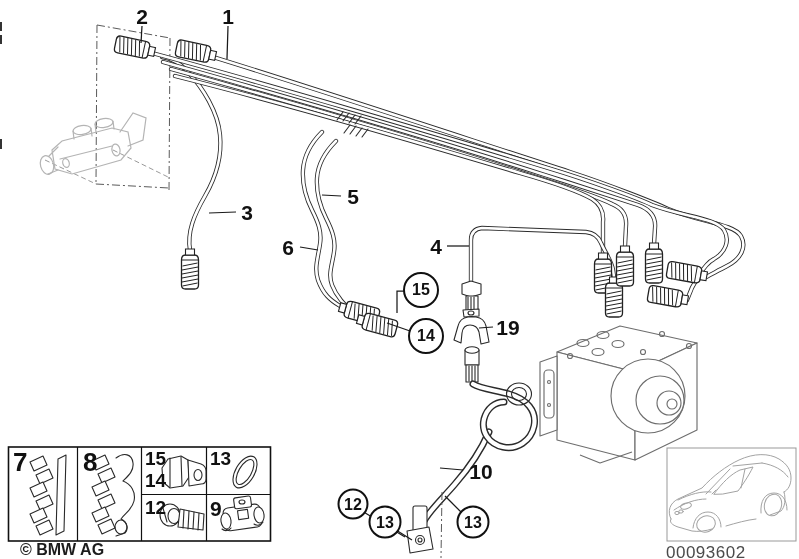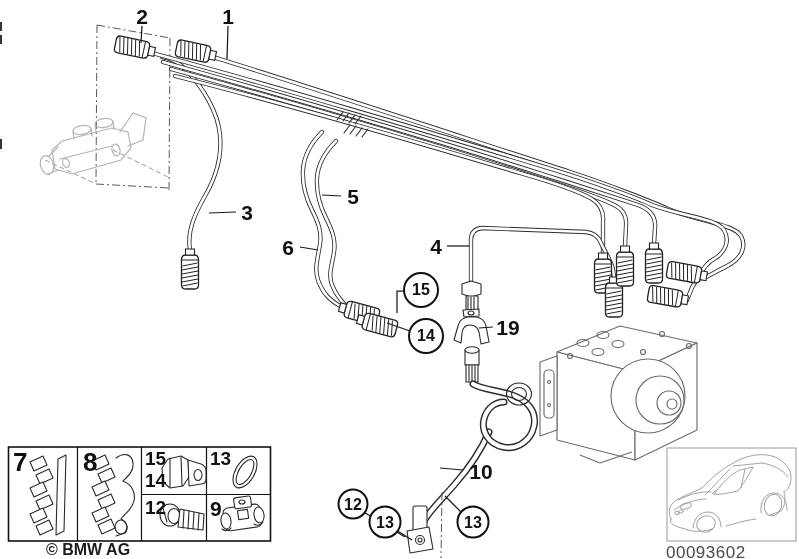--- a/index.html
+++ b/index.html
@@ -19,21 +19,21 @@
   .gdash{stroke:#9a9a9a;stroke-width:1;fill:none;stroke-dasharray:5 3;}
   .legendline{stroke:#111;fill:none;}
   .ico{fill:none;stroke:#2a2a2a;stroke-width:1.1;stroke-linejoin:round;stroke-linecap:round;}
   .icof{fill:#fff;stroke:#2a2a2a;stroke-width:1.1;stroke-linejoin:round;}
   .co{position:absolute;color:#111;transform:translate(-50%,-50%);text-align:center;
       line-height:1;user-select:none;}
   .cp{font-size:21px;font-weight:700;}
   .cc{font-weight:700;font-size:16px;background:#fff;border:2px solid #111;border-radius:50%;
       display:flex;align-items:center;justify-content:center;}
   .lg{position:absolute;color:#111;font-weight:700;line-height:1;}
-  .footer-copy{position:absolute;left:20px;top:541px;font-size:16px;font-weight:700;color:#1c1c1c;margin-left:26px;}
+  .footer-copy{position:absolute;left:20px;top:541px;font-size:16px;font-weight:700;color:#1c1c1c;}
   .footer-num{position:absolute;left:666px;top:543px;font-size:17px;color:#4a4a4a;letter-spacing:.5px;}
 </style>
 </head>
 <body>
 
 <div class="stage">
 
 <svg width="799" height="559" viewBox="0 0 799 559">
   <defs>
     <g id="fit">

